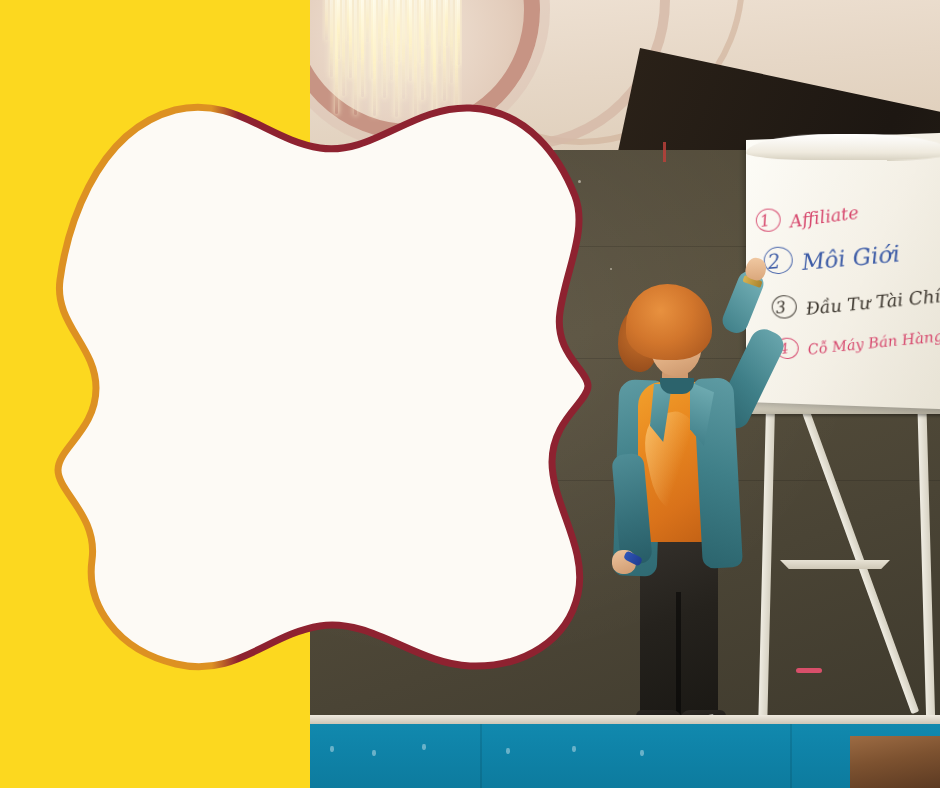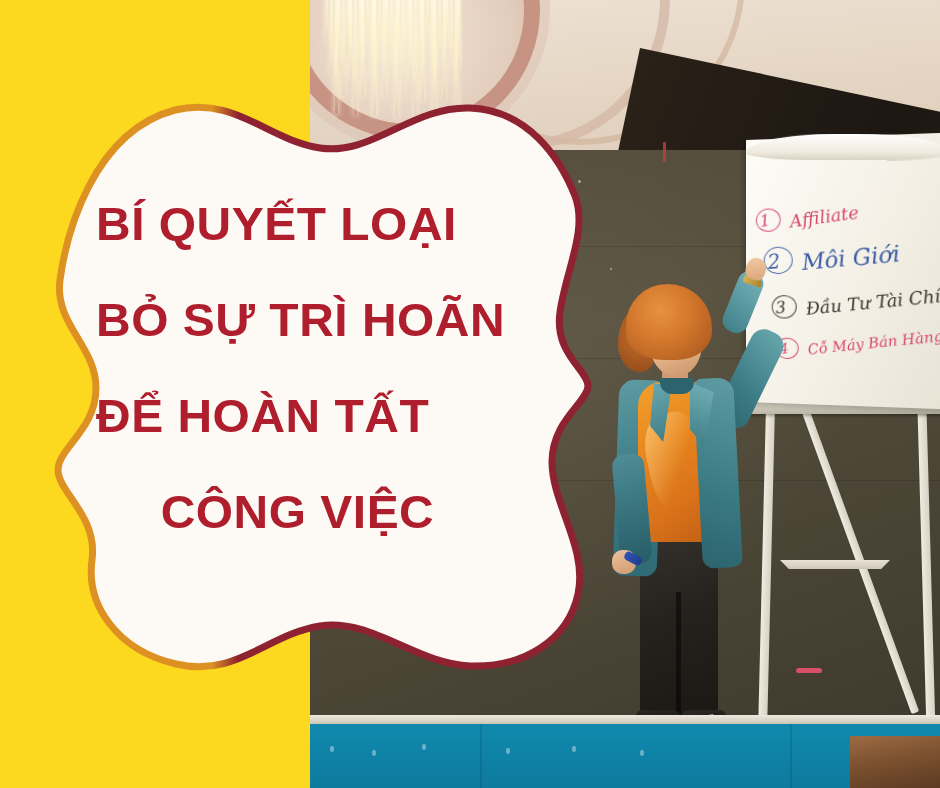--- a/index.html
+++ b/index.html
@@ -511,20 +511,14 @@
             C 268 634, 236 678, 176 664
             C 116 650, 86 604, 92 560
             C 98 516, 58 492, 58 470
             C 58 448, 96 430, 96 388
             C 96 346, 54 324, 60 280
             C 66 236, 92 132, 175 110
             Z
           "></path>
   </svg>
 
-  <div class="headline">
-    <div class="line">BÍ QUYẾT LOẠI</div>
-    <div class="line">BỎ SỰ TRÌ HOÃN</div>
-    <div class="line">ĐỂ HOÀN TẤT</div>
-    <div class="line c">CÔNG VIỆC</div>
-  </div>
 
 </div>
 
 </body></html>

